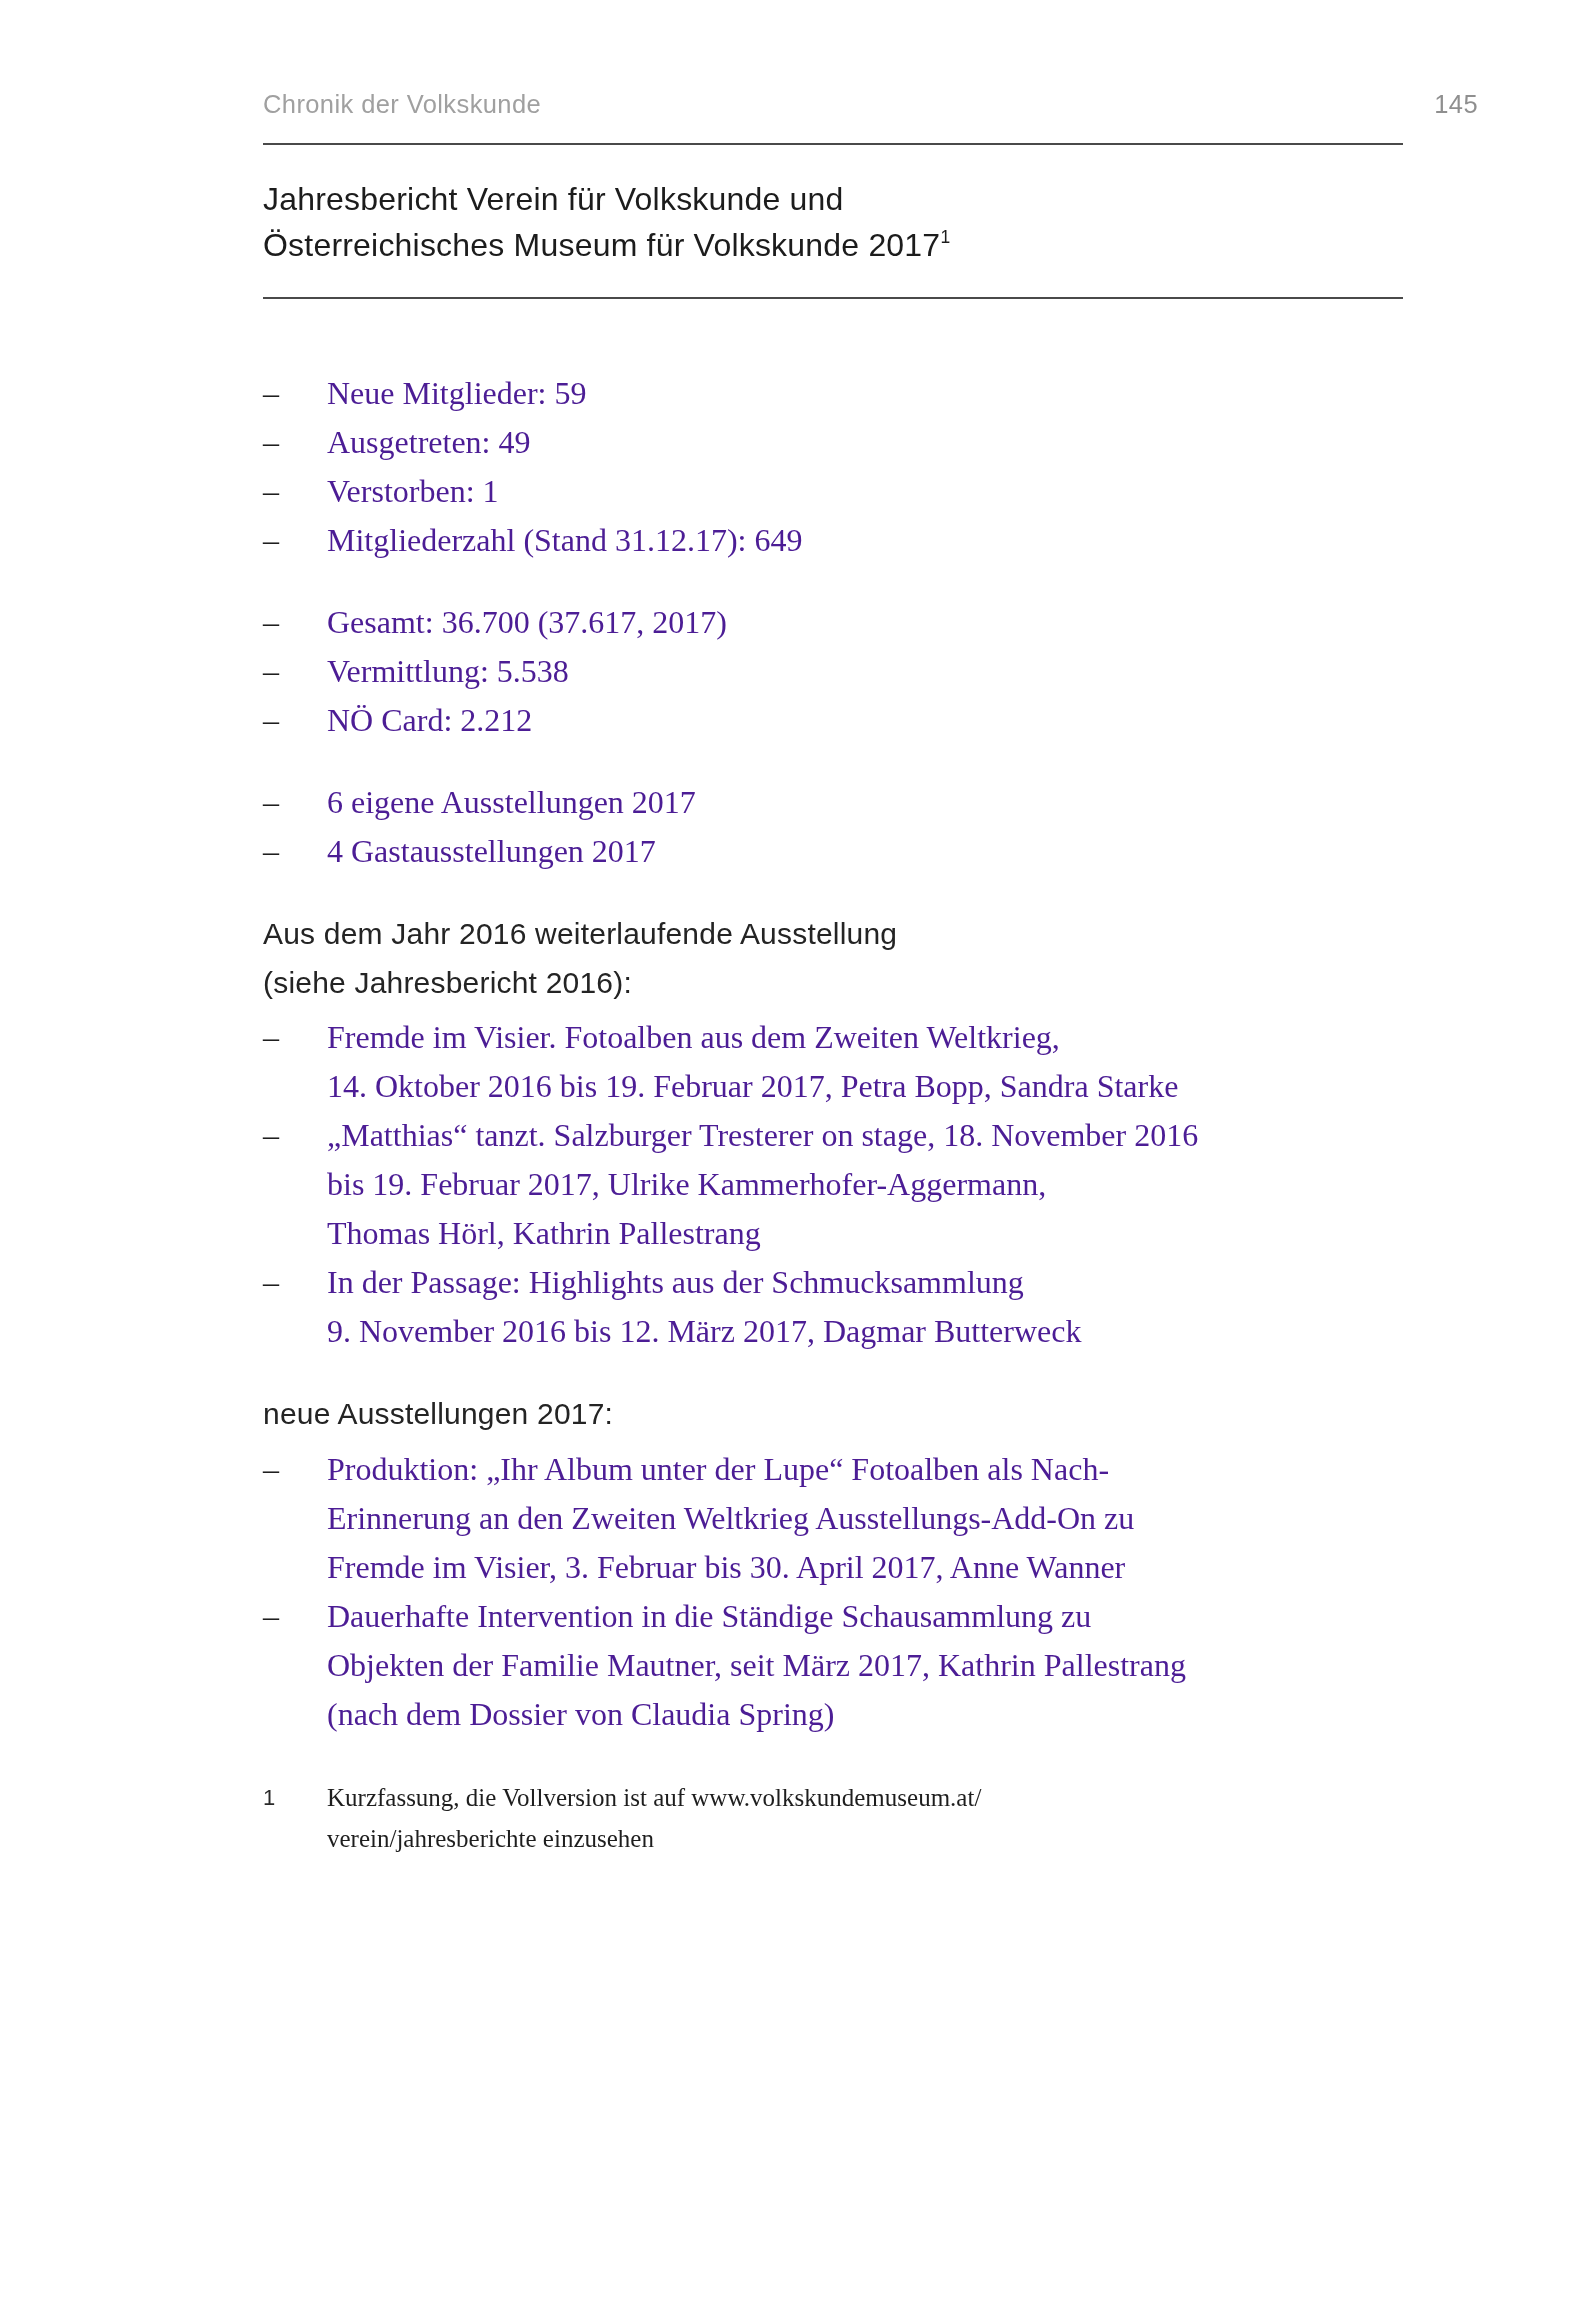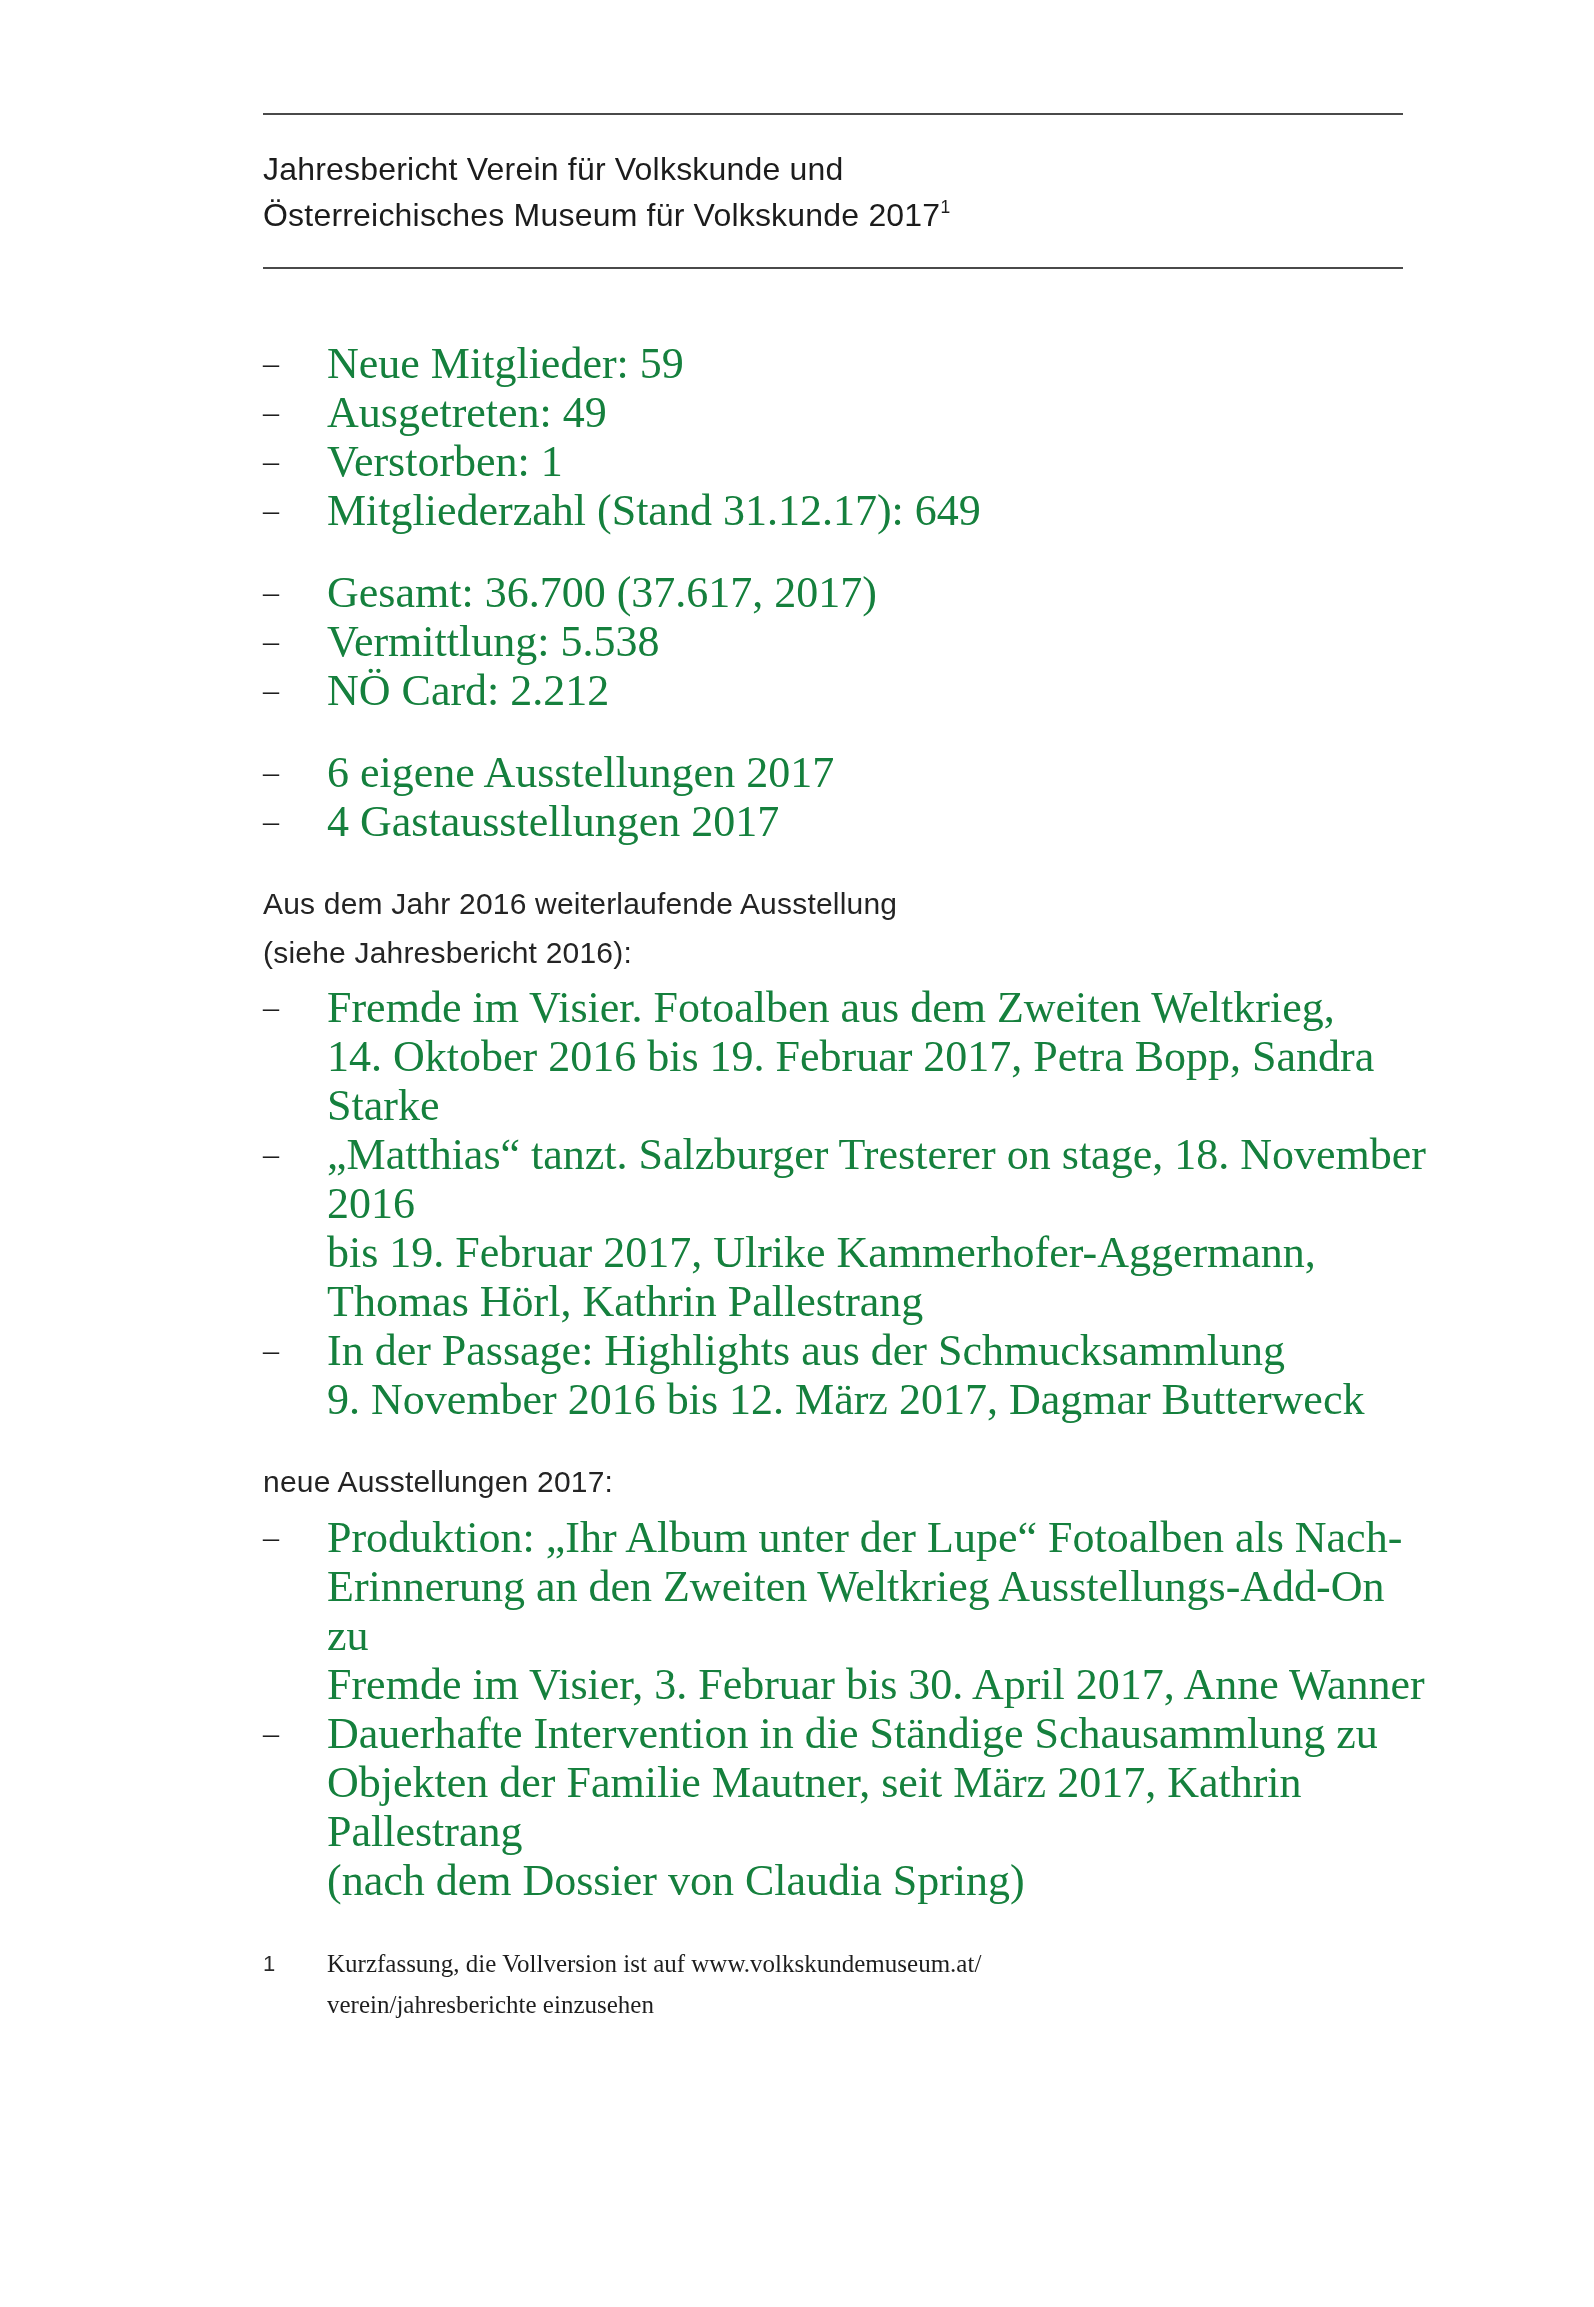--- a/index.html
+++ b/index.html
@@ -80,23 +80,23 @@
   .dash {
     flex: 0 0 64px;
     font-family: "Liberation Serif", serif;
     font-size: 32px;
     line-height: 49px;
     color: #1e1e1e;
   }
   .itext {
     flex: 1 1 auto;
     font-family: "Liberation Serif", serif;
-    font-size: 44px;
+    font-size: 32px;
     line-height: 49px;
-    color: #15803d;
+    color: #4c1d95;
     white-space: pre-line;
   }
 
   
   .footnote {
     margin-top: 38px;
     display: flex;
     align-items: flex-start;
     width: 1164px;
   }
@@ -114,20 +114,24 @@
     color: #1e1e1e;
     white-space: pre-line;
   }
 </style>
 </head>
 <body>
 
 <div class="page">
   <div class="content">
 
+    <div class="runhead-row">
+      <span>Chronik der Volkskunde</span>
+      <span class="pagenum">145</span>
+    </div>
 
     <hr class="rule rule-1">
 
     <h1 class="title"><span>Jahresbericht Verein für Volkskunde und
 Österreichisches Museum für Volkskunde 2017</span><sup>1</sup></h1>
 
     <hr class="rule rule-2">
 
     <div class="body-sections">
 

